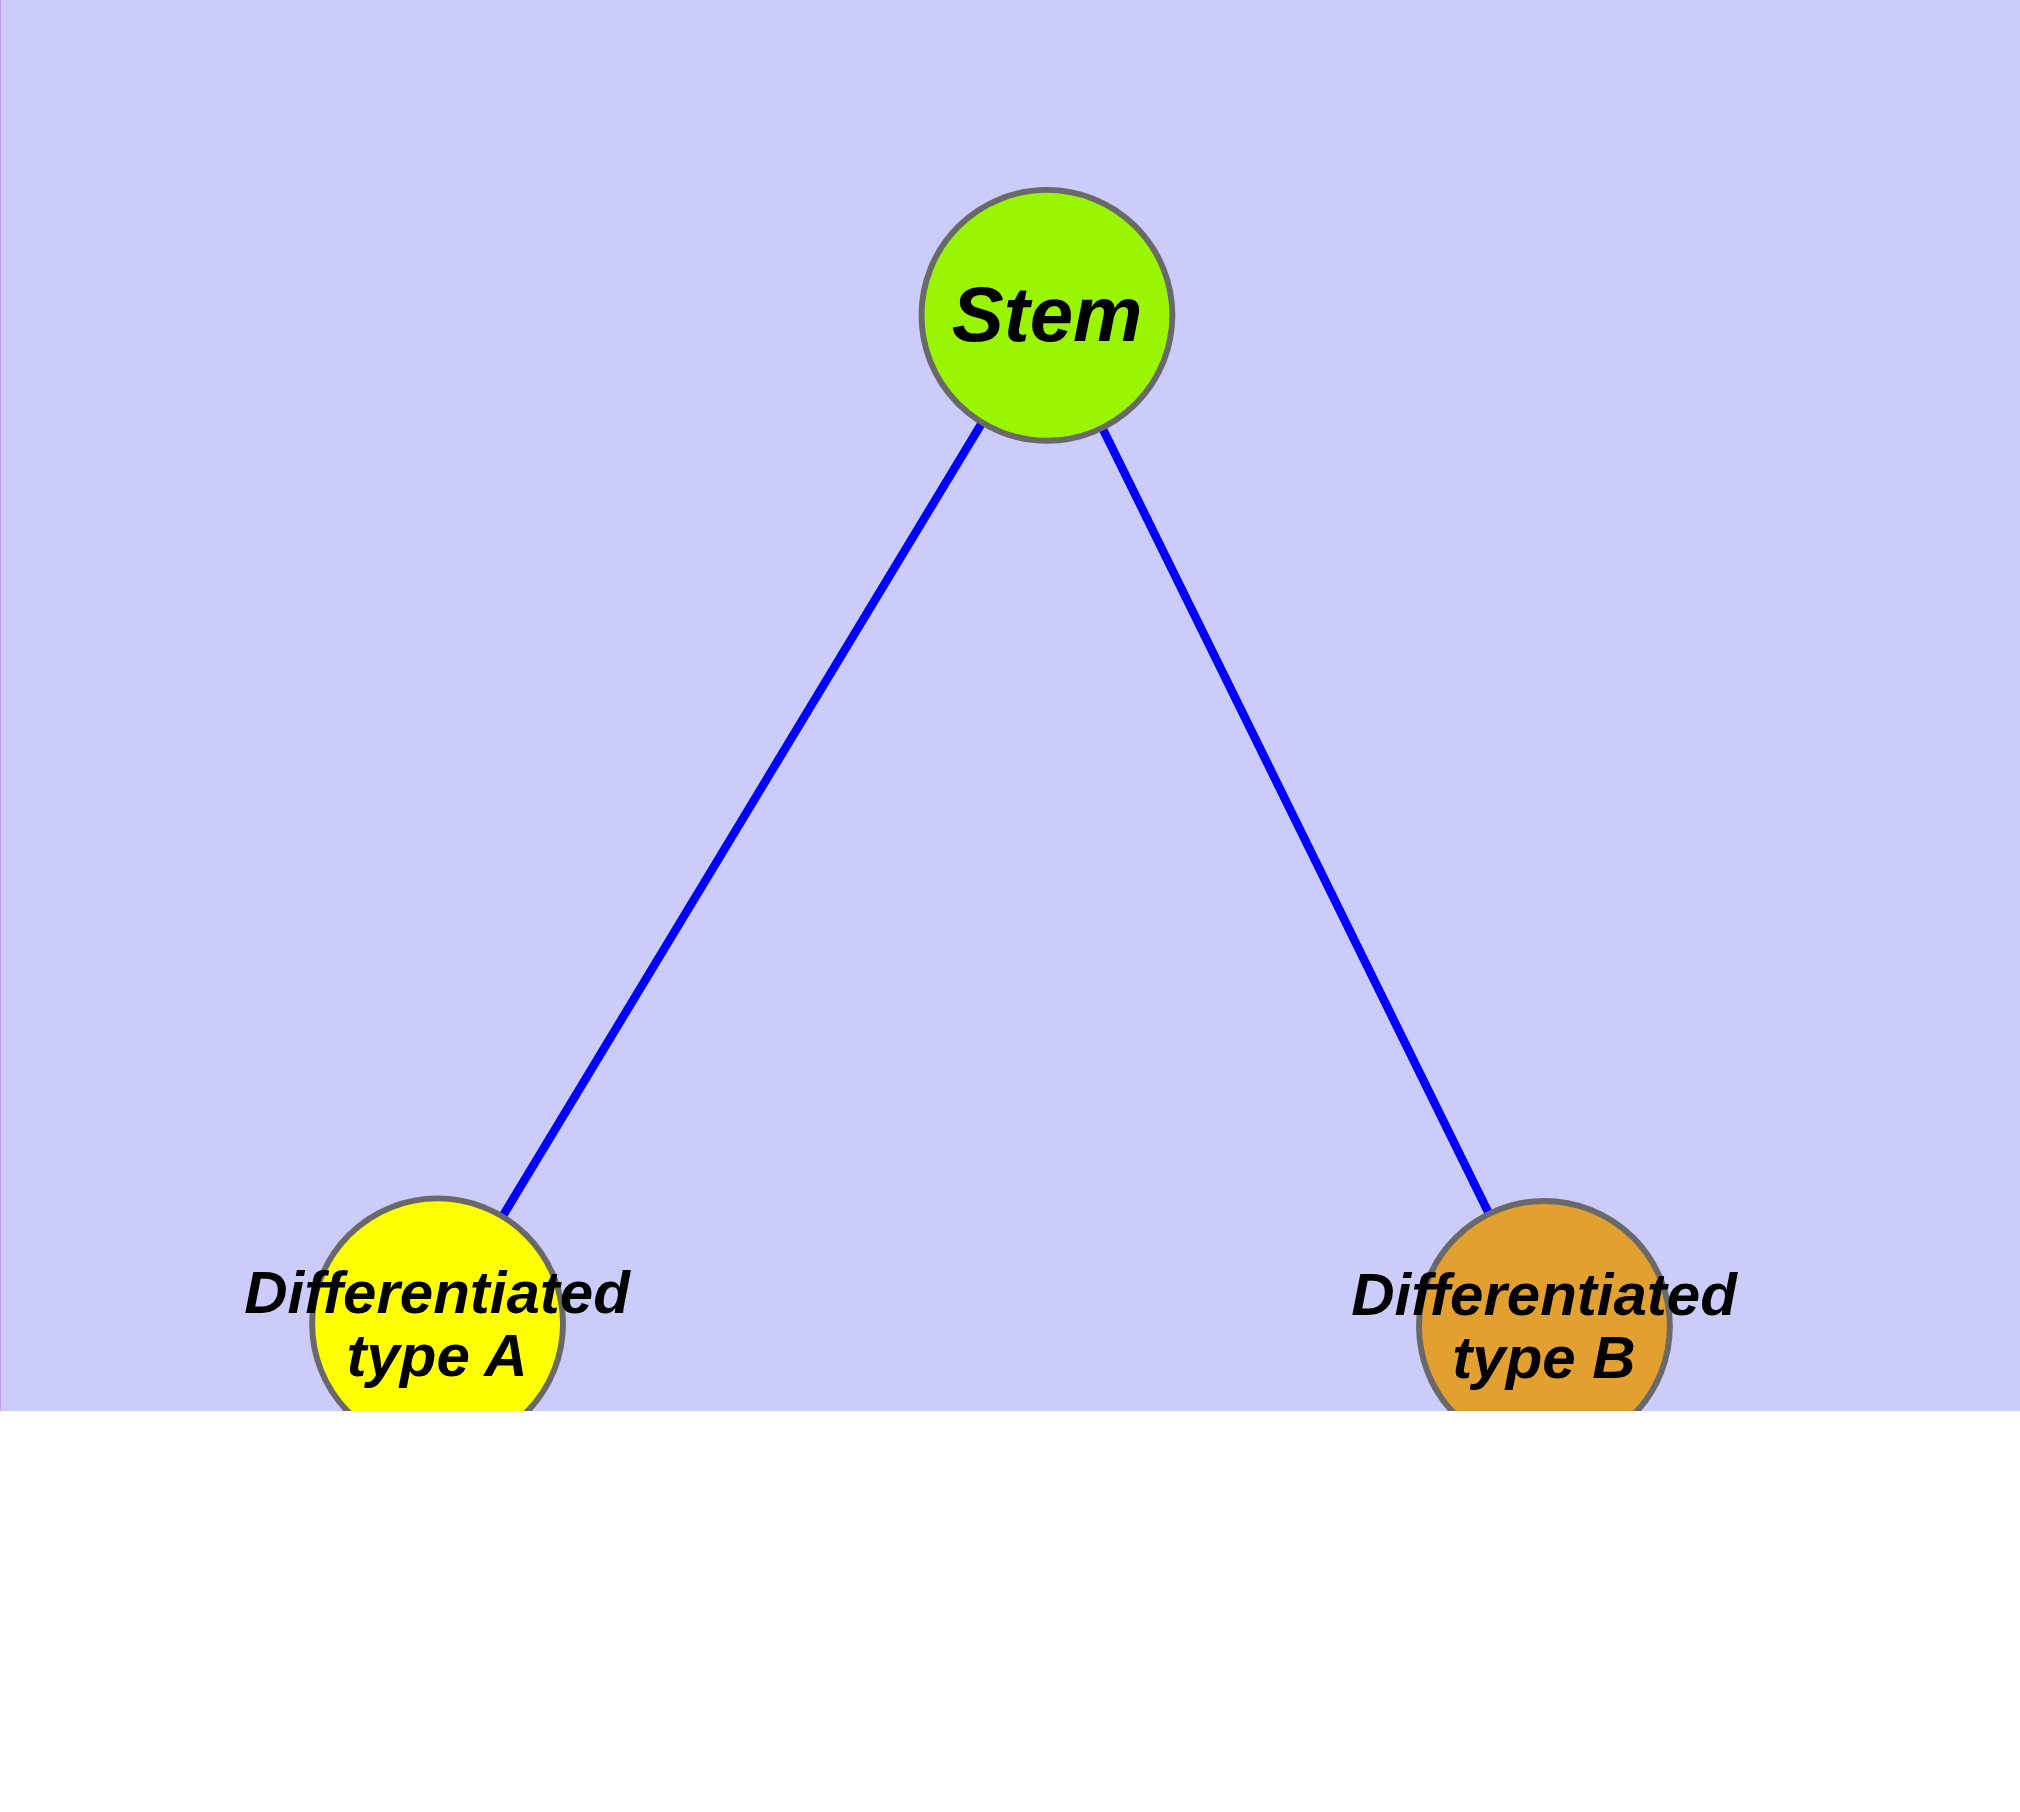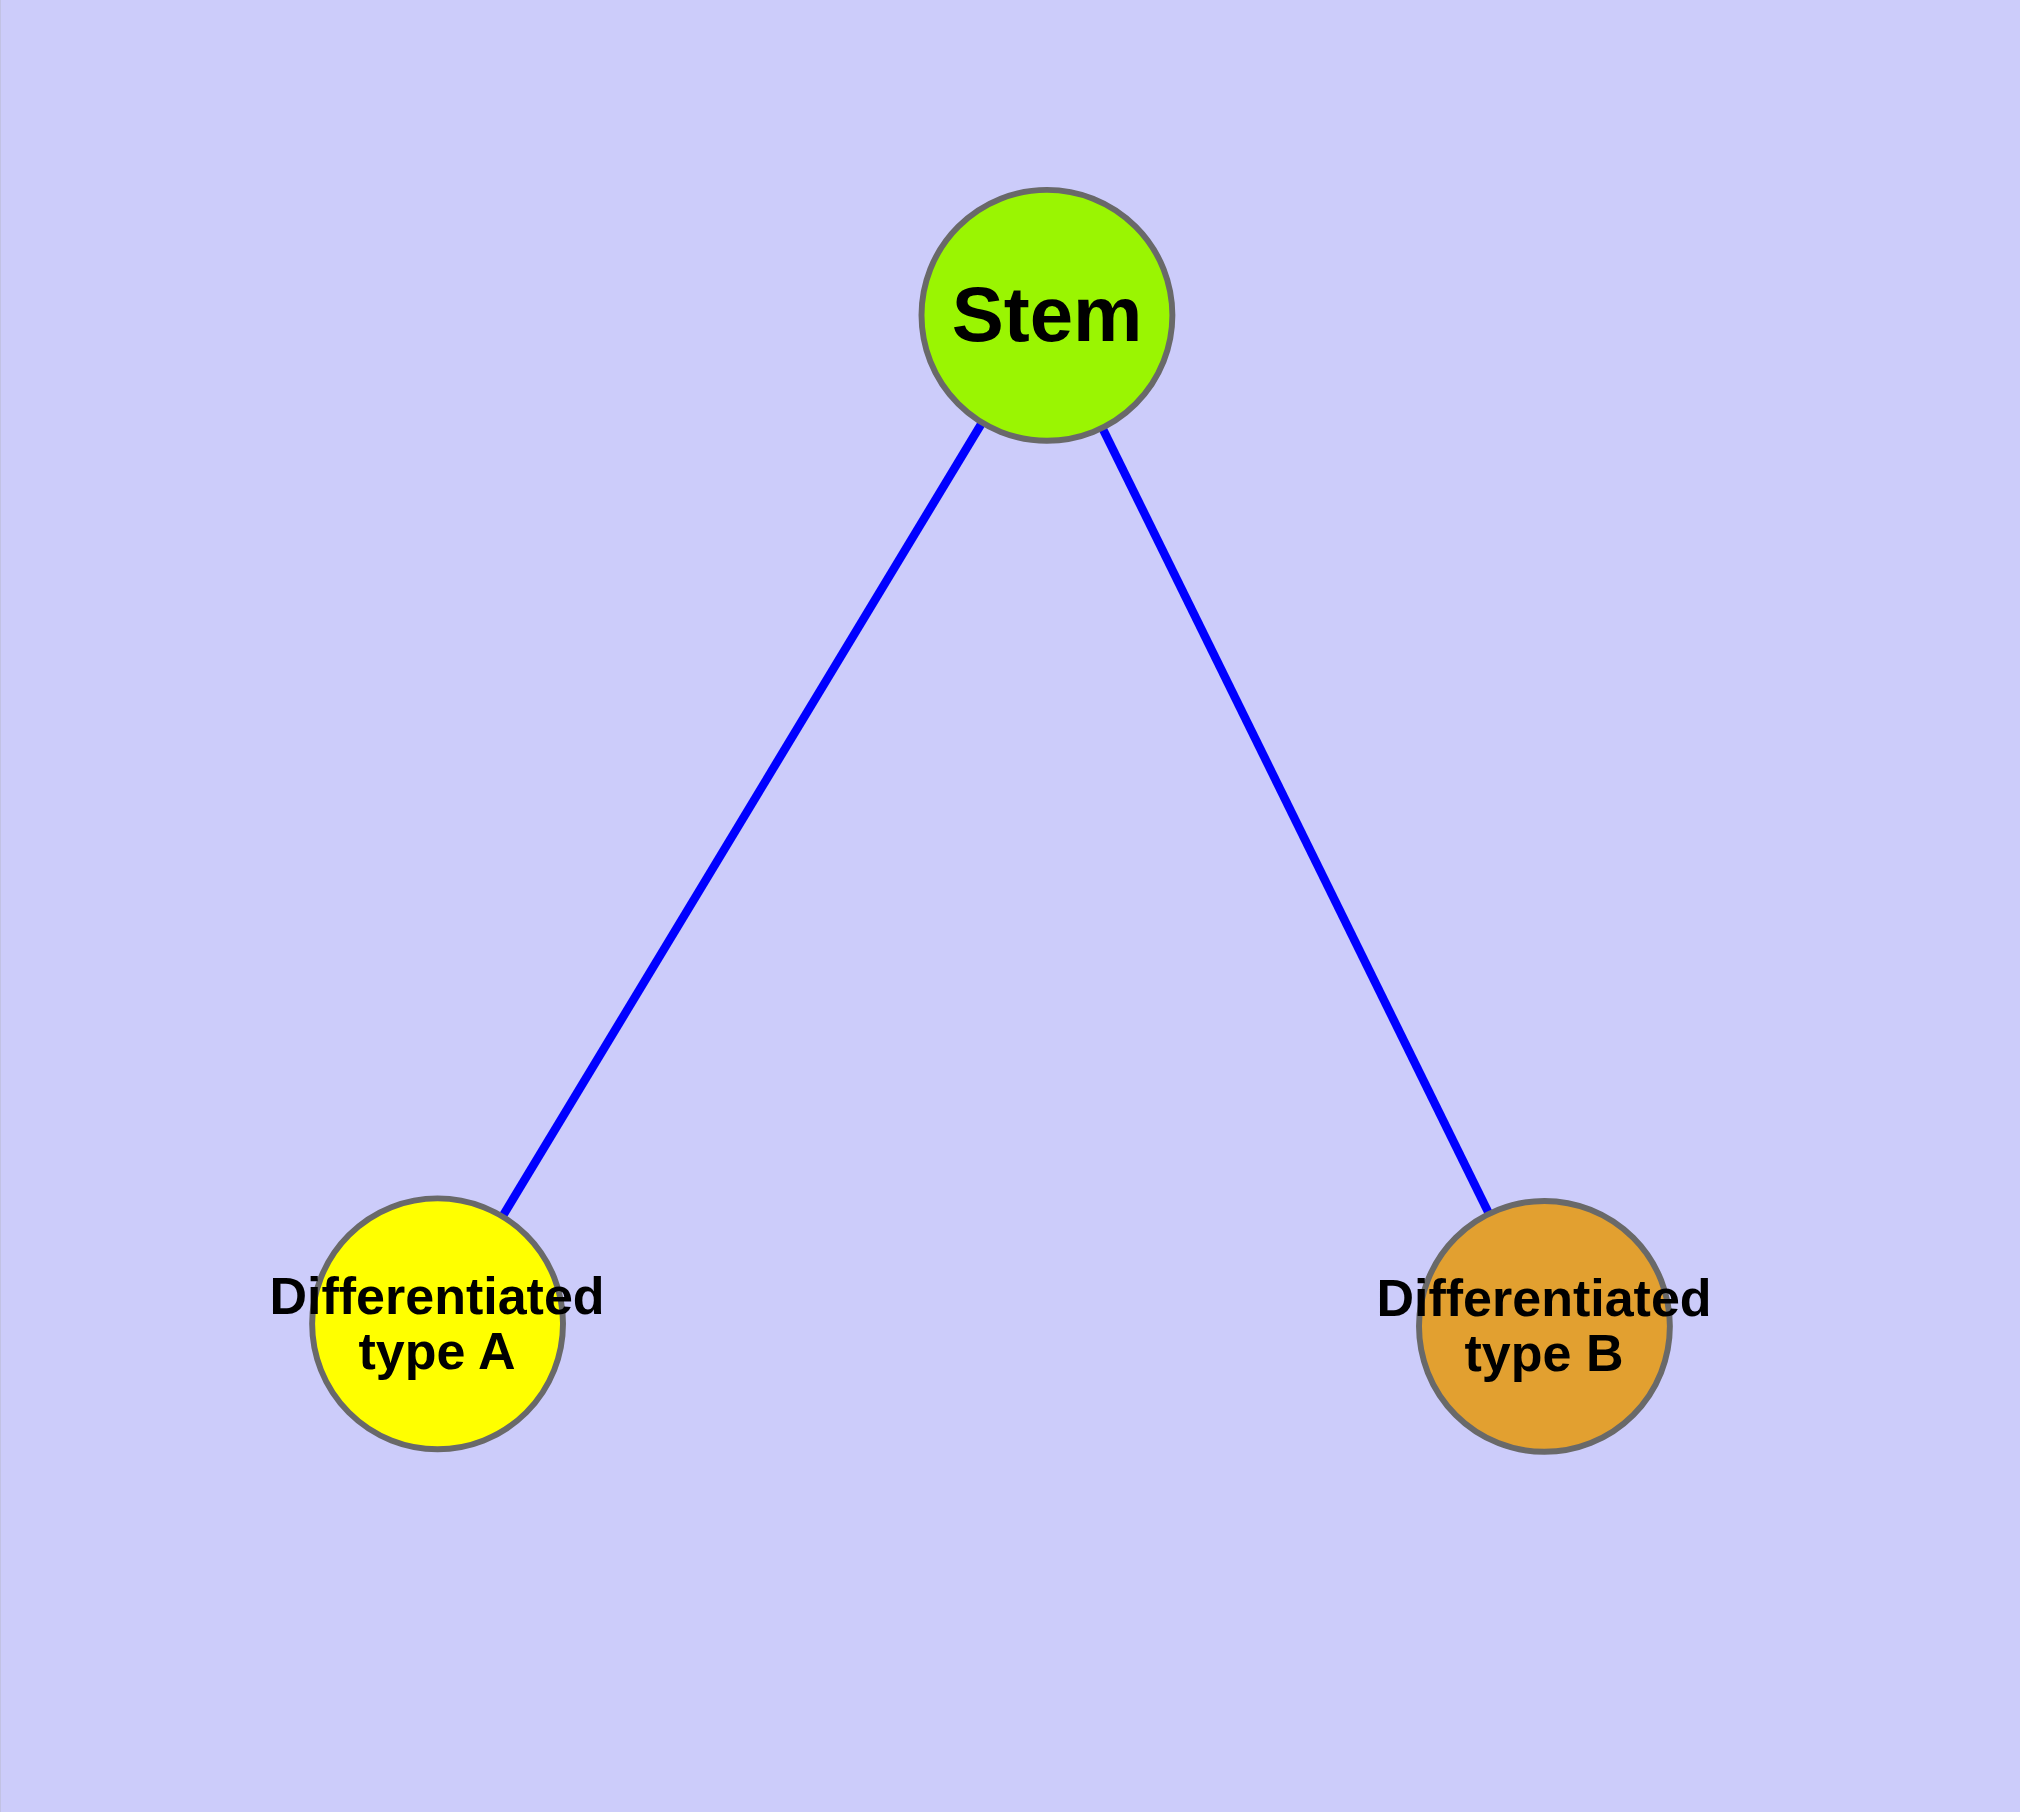--- a/index.html
+++ b/index.html
@@ -29,27 +29,27 @@
     color: #000000;
     line-height: 1.05;
     white-space: pre;
     pointer-events: none;
     transform: translate(-50%, -50%);
   }
   .node-label.single {
     font-size: 78px;
   }
   .node-label.multi {
-    font-size: 52px;
+    font-size: 60px;
   }
 </style>
 </head>
 <body>
 
-<div id="canvas" style="width: 2021px; height: 1812px; background: #a3a3a3;">
+<div id="canvas" style="width: 2021px; height: 1411px; background: #a21caf; font-style: italic;">
 
   <svg id="graph-svg" viewBox="0 0 2384 2138" style="width: 2021px; height: 1812px;">
     <rect id="bg-rect" x="0" y="0" width="2384" height="2138" fill="#ccccfa"></rect>
 
     <g id="edge-layer">
       <line id="edge-stem-to-a" x1="1160.532186396253" y1="495.2499279394419" x2="590.4678136037468" y2="1438.750072060558" stroke="#0000ff" stroke-width="10" stroke-linecap="butt"></line>
       <line id="edge-stem-to-b" x1="1298.5743337529836" y1="501.2064398080229" x2="1758.4256662470164" y2="1435.7935601919771" stroke="#0000ff" stroke-width="10" stroke-linecap="butt"></line>
     </g>
 
     <g id="node-layer">

